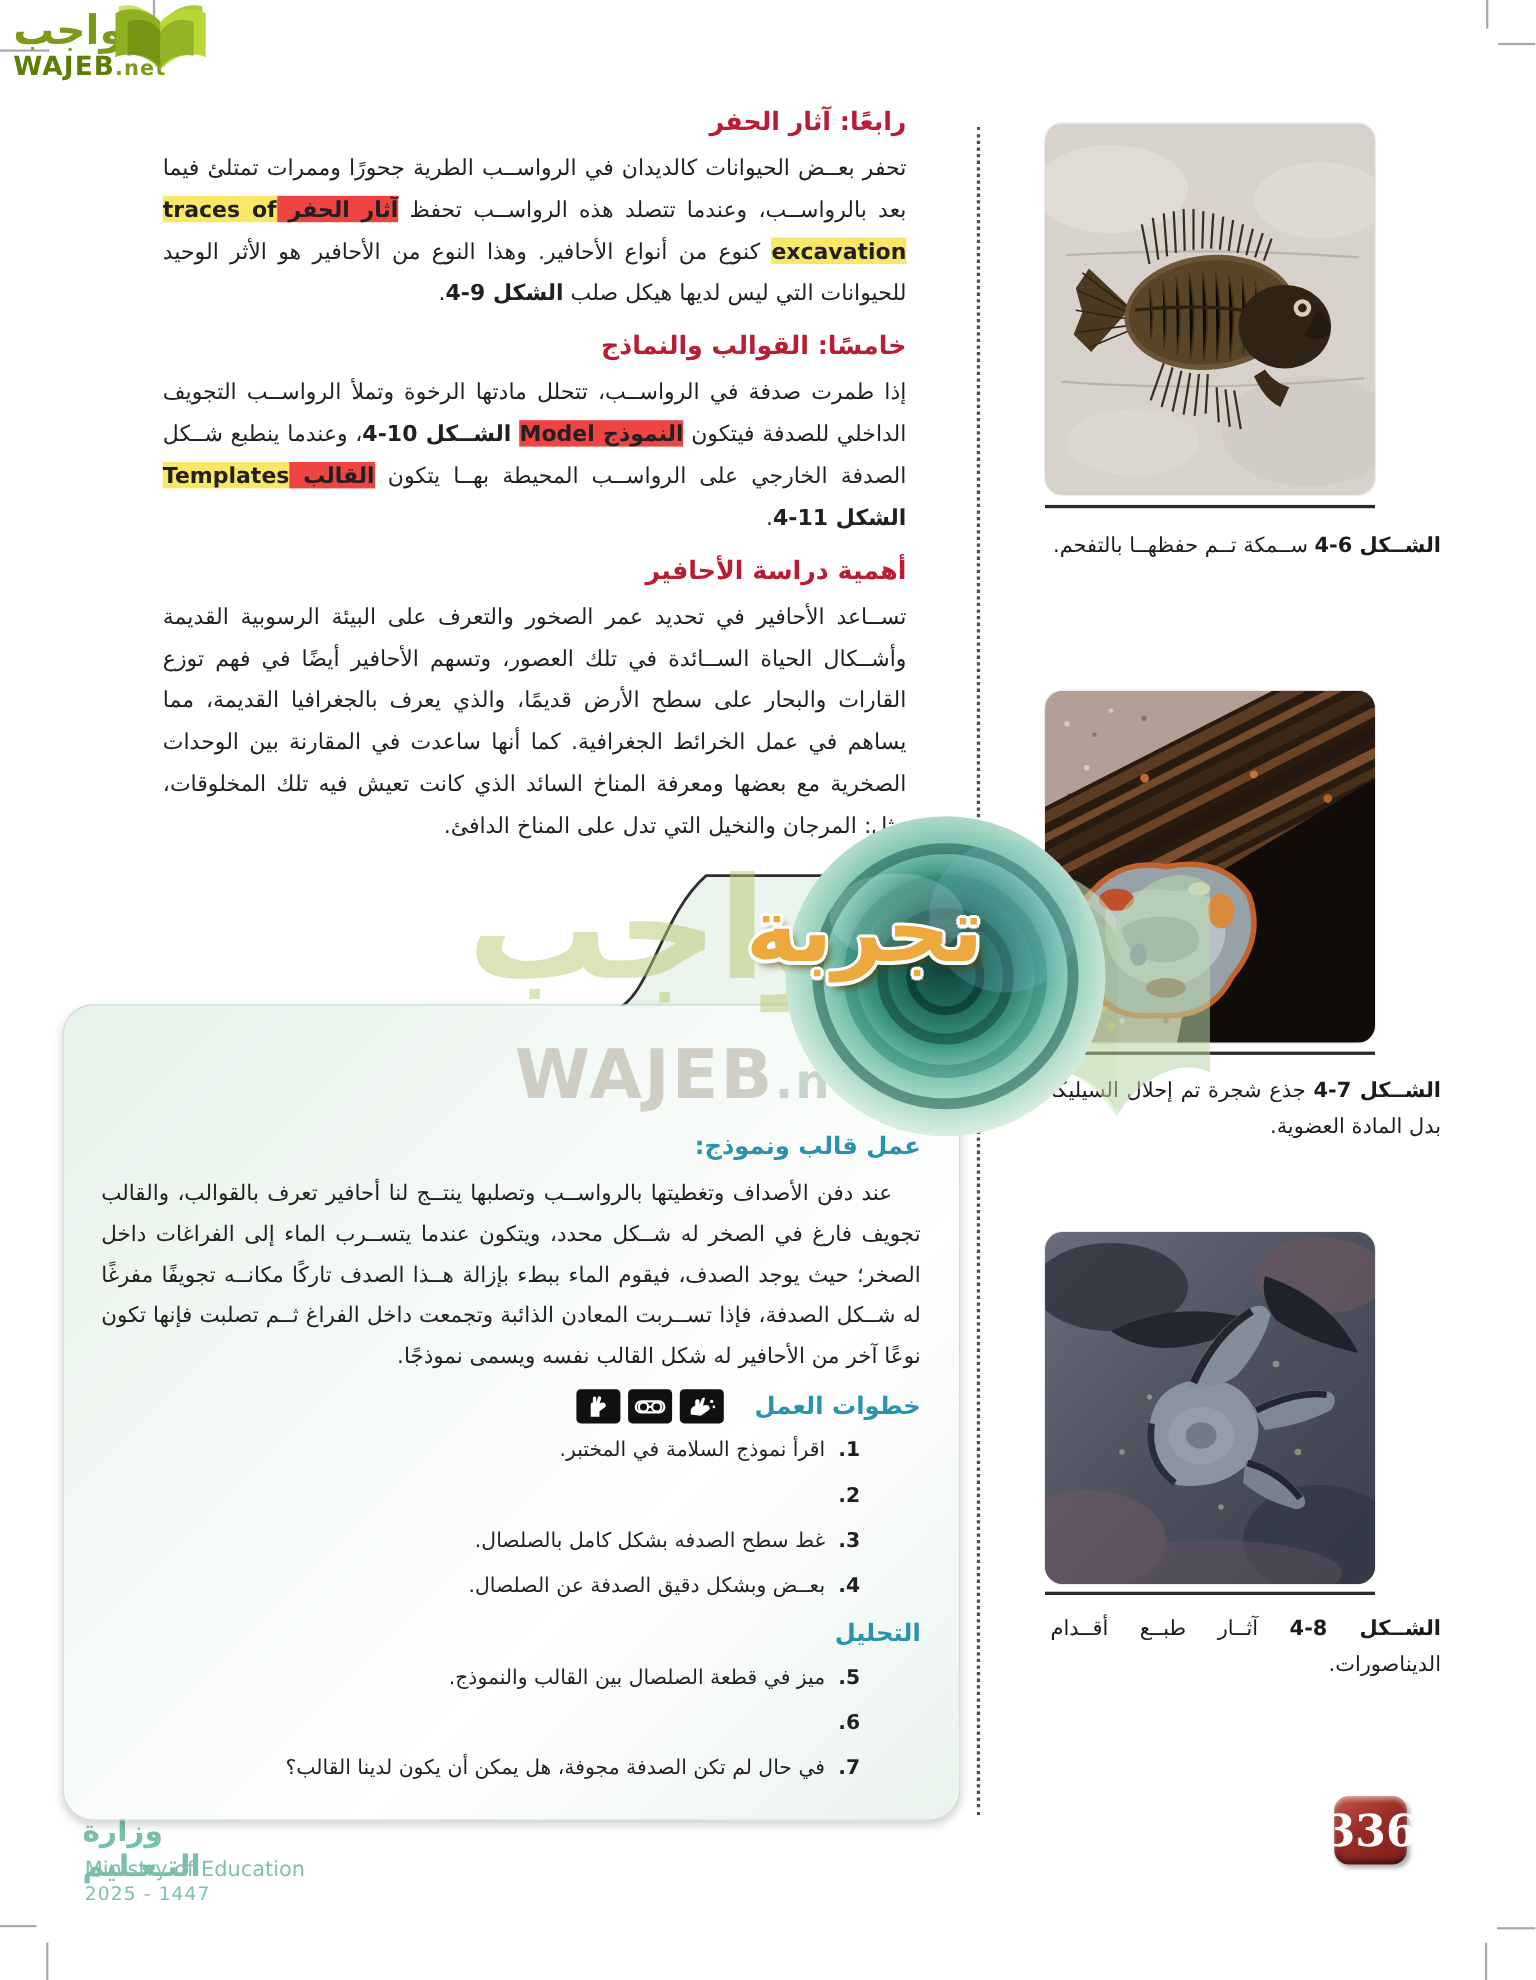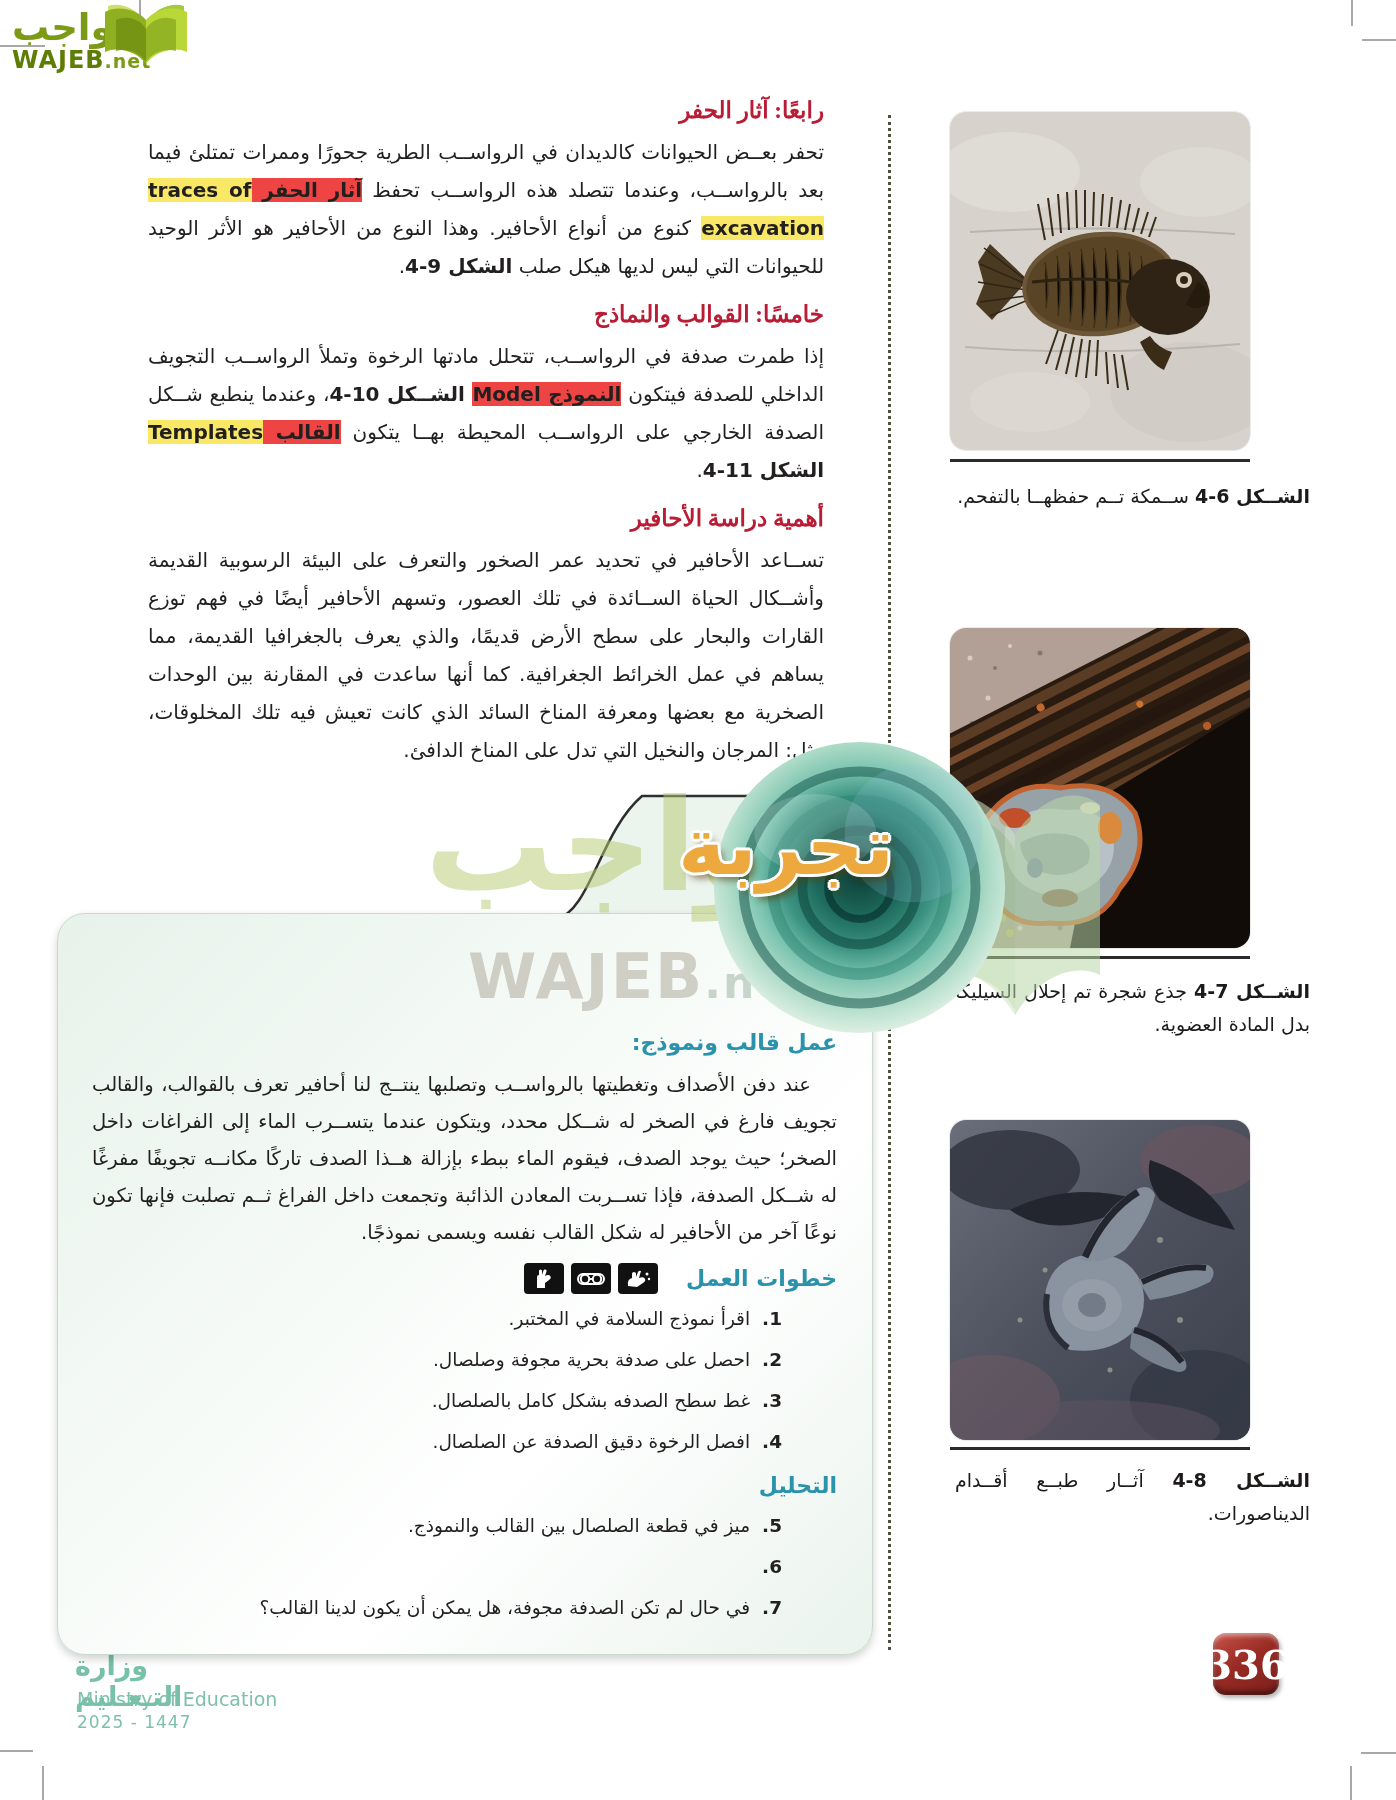--- a/index.html
+++ b/index.html
@@ -13,21 +13,21 @@
   
   .crop { position:absolute; background:#a8a8a8; }
 
   
   .wajeb-ar { font-size:37px; font-weight:bold; color:#7c9a16; line-height:36px; }
   .wajeb-en { font-size:24px; font-weight:bold; color:#5d7d05; letter-spacing:1px; }
   .wajeb-en .tld { color:#7c9a16; font-size:19px; }
 
   
   .main-col { left:148px; top:95px; width:676px; direction:rtl; text-align:justify; }
-  .red-head { color:#b91c35; font-weight:bold; font-size:23px; line-height:32px; text-align:right;font-family:Liberation Serif, serif; }
+  .red-head { color:#b91c35; font-weight:bold; font-size:23px; line-height:32px; text-align:right; }
   .body-p { font-size:20px; line-height:38px; margin-top:6px; margin-bottom:10px; }
   .hl { background:#ef4444; font-weight:bold; }
   .hl-en { background:#f9e866; font-weight:bold; }
   .figref { font-weight:bold; }
   .mt14 { margin-top:14px; }
 
   
   .divider { left:888px; top:115px; height:1535px; width:0; border-right:3px dotted #4c5040; z-index:0; }
 
   
@@ -362,29 +362,28 @@
     </span>
   </div>
 
   <ol class="exp-list">
     <li>
         <span class="num">1.</span>
         <span>اقرأ نموذج السلامة في المختبر.</span>
       </li>
     <li>
         <span class="num">2.</span>
-        <span>احصل على صدفة بحرية مجوفة وصلصال.</span>
       </li>
     <li>
         <span class="num">3.</span>
         <span>غط سطح الصدفه بشكل كامل بالصلصال.</span>
       </li>
     <li>
         <span class="num">4.</span>
-        <span>افصل الرخوة دقيق الصدفة عن الصلصال.</span>
+        <span>بعــض وبشكل دقيق الصدفة عن الصلصال.</span>
       </li>
   </ol>
 
   <h3 class="teal-head analysis-head">التحليل</h3>
   <ol class="exp-list">
     <li>
         <span class="num">5.</span>
         <span>ميز في قطعة الصلصال بين القالب والنموذج.</span>
       </li>
     <li>

